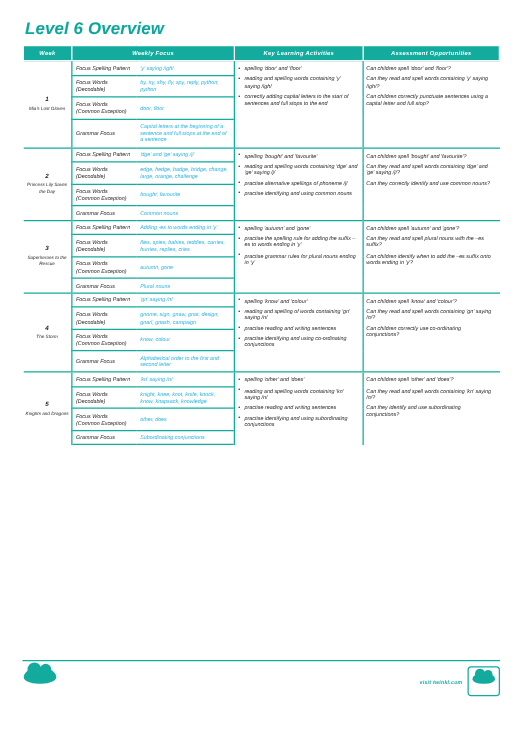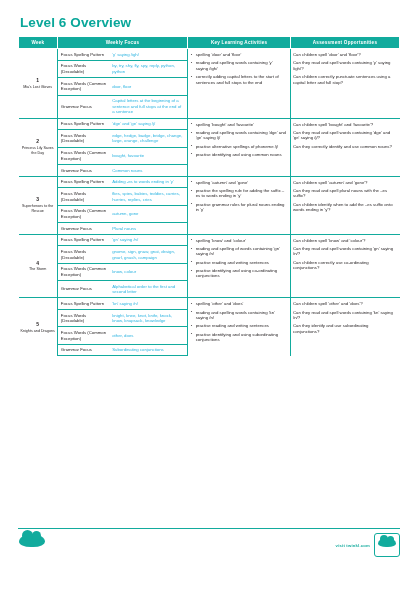--- a/index.html
+++ b/index.html
@@ -13,20 +13,21 @@
     overflow: hidden;
     font-family: "Liberation Sans", sans-serif;
     color: #231f20;
   }
   .page {
     position: relative;
     width: 418px;
     height: 592px;
     box-sizing: border-box;
     padding: 0 18px;
+    font-style: italic;
   }
   .doc-title {
     font-size: 13.5px;
     font-weight: bold;
     color: #0aa79a;
     letter-spacing: 0.1px;
     padding: 16px 0 5px 2px;
     line-height: 1.1;
   }
   table.overview {

